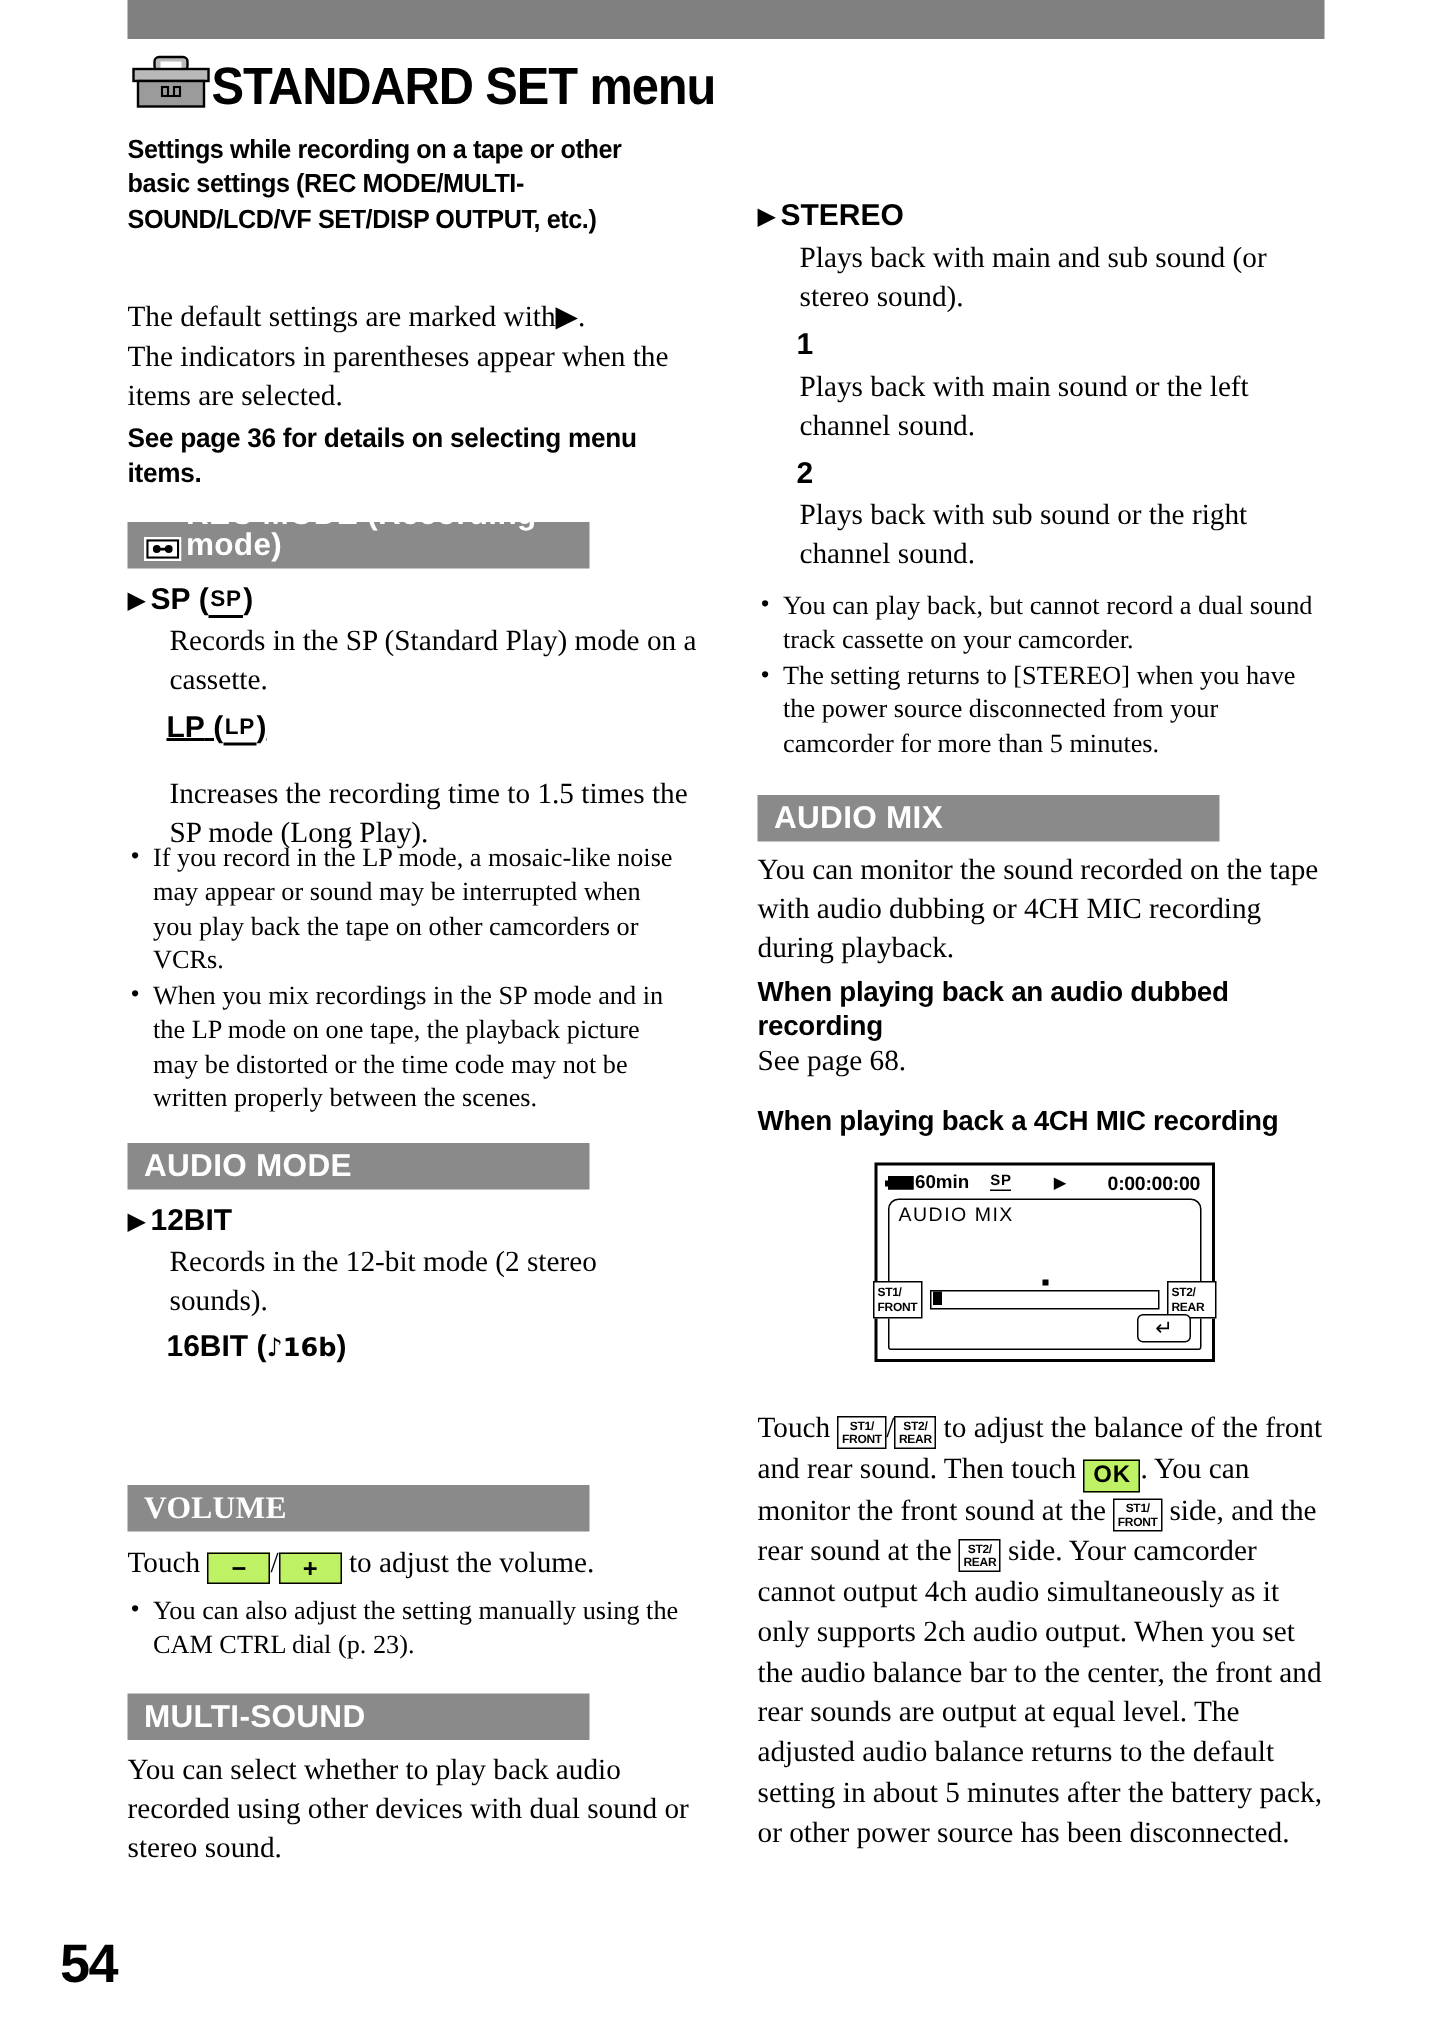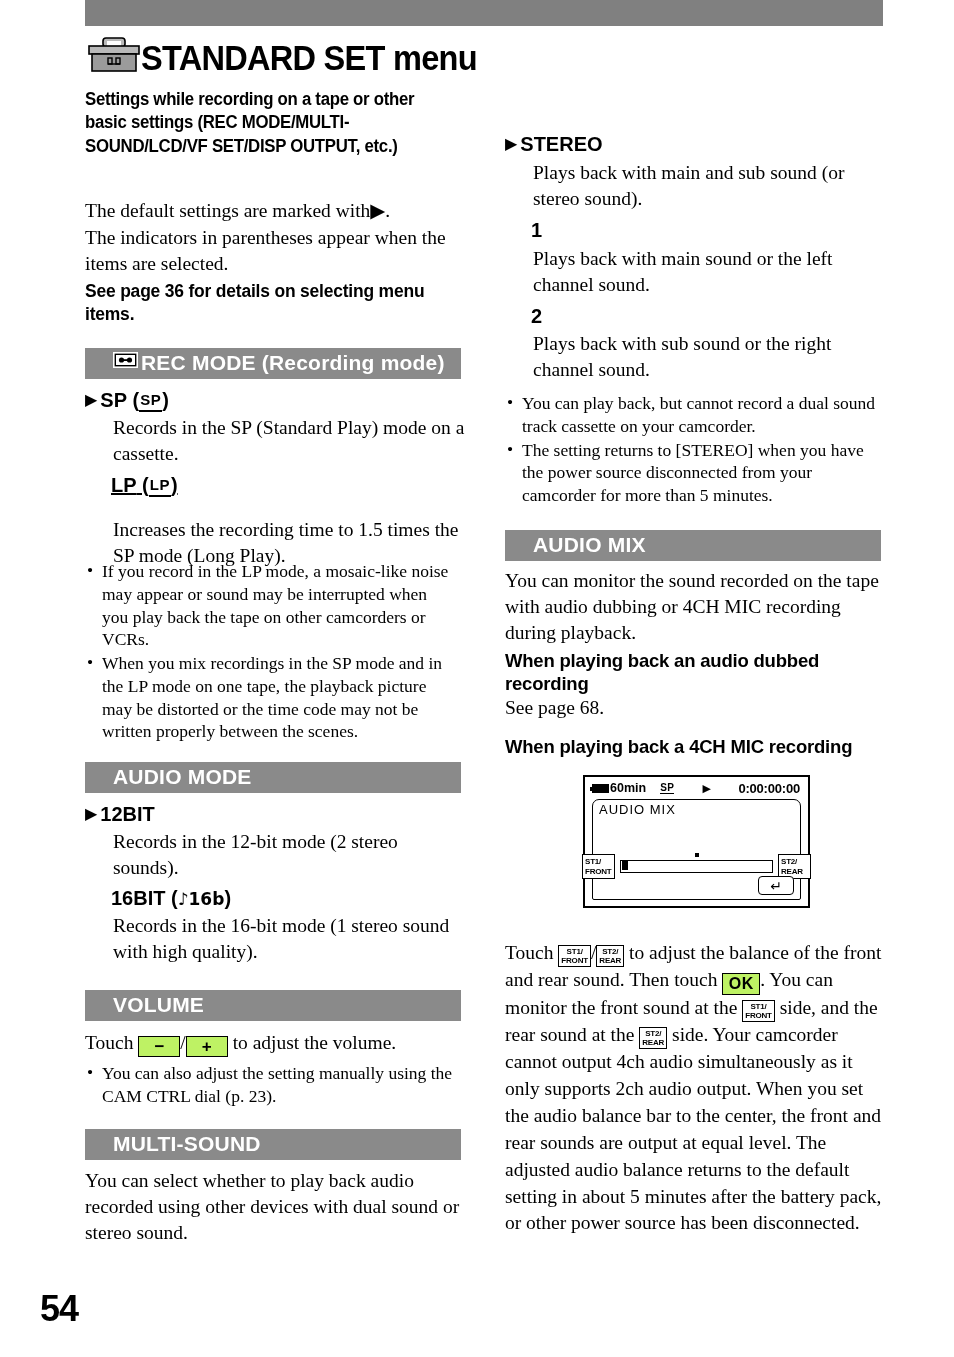--- a/index.html
+++ b/index.html
@@ -111,24 +111,24 @@
   }
 
   
   .sec-bar {
     background: #8a8a8a;
     color: #fff;
     font-family: "Liberation Sans", sans-serif;
     font-weight: bold;
     font-size: 21px;
     letter-spacing: 0.2px;
-    padding: 4px 0 5px 28px;
+    padding: 4px 0 5px 11px;
     display: flex;
-    align-items: flex-start;
-    width: 376px;
+    align-items: flex-end;
+    width: 308px;
     height: 31px;
     line-height: 1;
   }
   .sec-bar .cassette {
     display: inline-flex;
     margin-right: 3px;
   }
 
   
   .opt {
@@ -448,24 +448,23 @@
         <span>12BIT</span>
       </div>
       <div class="desc" style="margin-top:3px;">Records in the 12-bit mode (2 stereo sounds).</div>
     </div>
 
     <div style="position:absolute; top:886px; width:380px;">
       <div class="opt" style="margin-left:26px;">
         <span>16BIT</span>
         <span>&nbsp;(<span style="font-family:'DejaVu Sans',sans-serif;font-weight:bold;font-size:17px;">♪16b</span>)</span>
       </div>
-      <div class="desc" style="margin-top:3px;">Records in the 16-bit mode (1 stereo sound with high quality).</div>
-    </div>
-
-    <div class="sec-bar" style="position:absolute; top:990px;">
+    </div>
+
+    <div class="sec-bar" style="position:absolute; top:990px;font-family:Liberation Serif, serif;">
       <span>VOLUME</span>
     </div>
 
     <div class="para" style="position:absolute; top:1030px;">
       <span>Touch</span>
       <span class="cap cap-vol">−</span><span>/</span><span class="cap cap-vol">+</span>
       <span>to adjust the volume.</span>
     </div>
 
     <ul class="bul" style="position:absolute; top:1062px; width:372px;">

